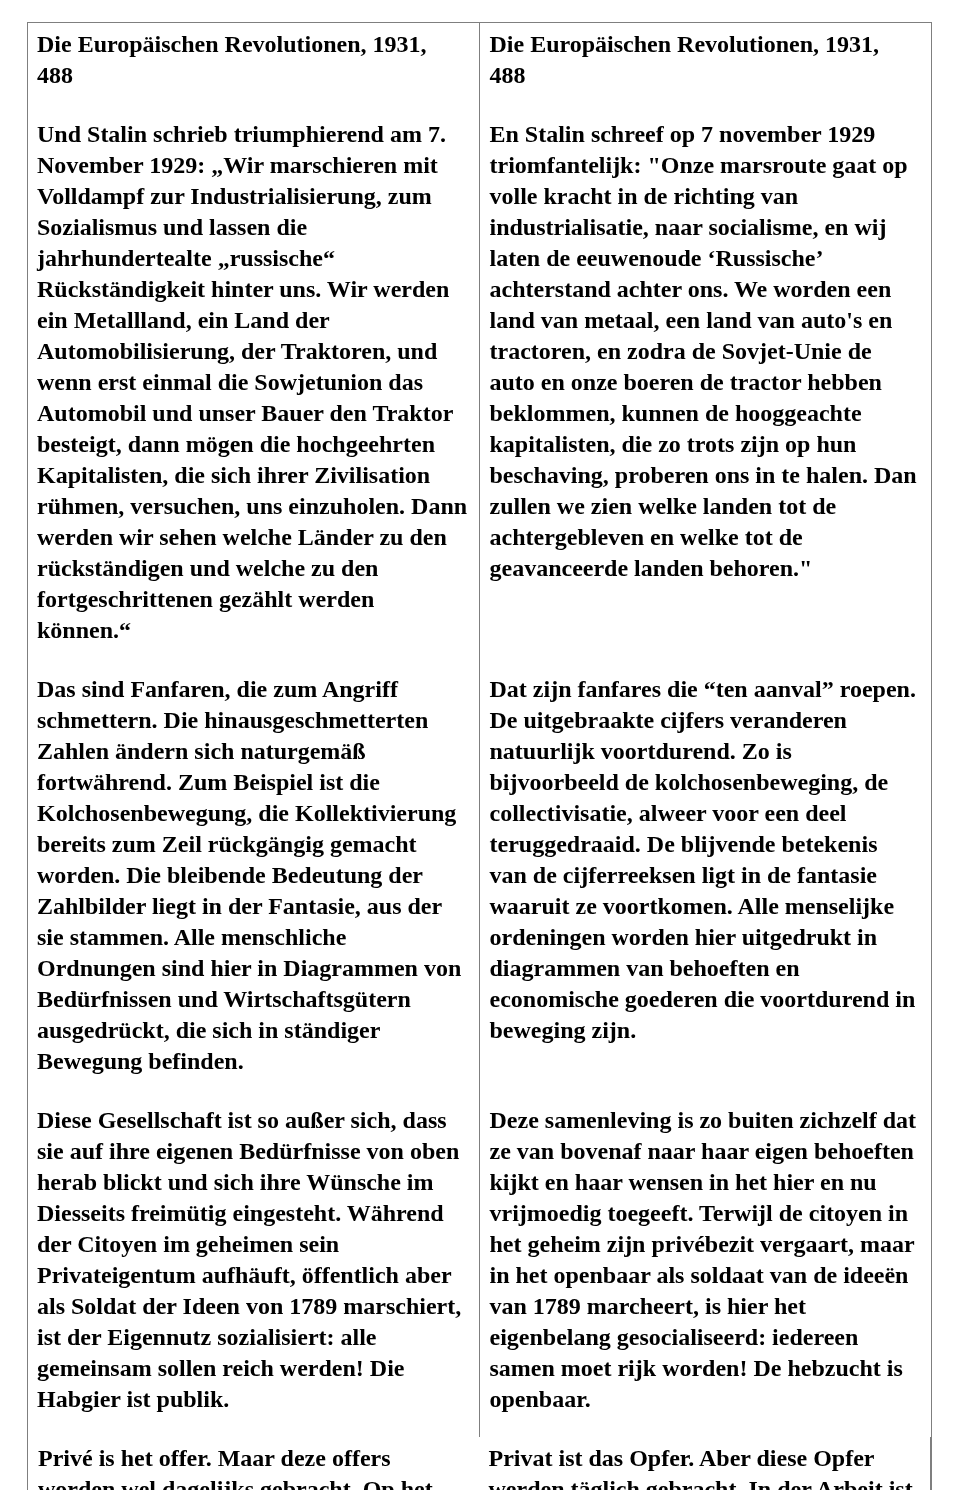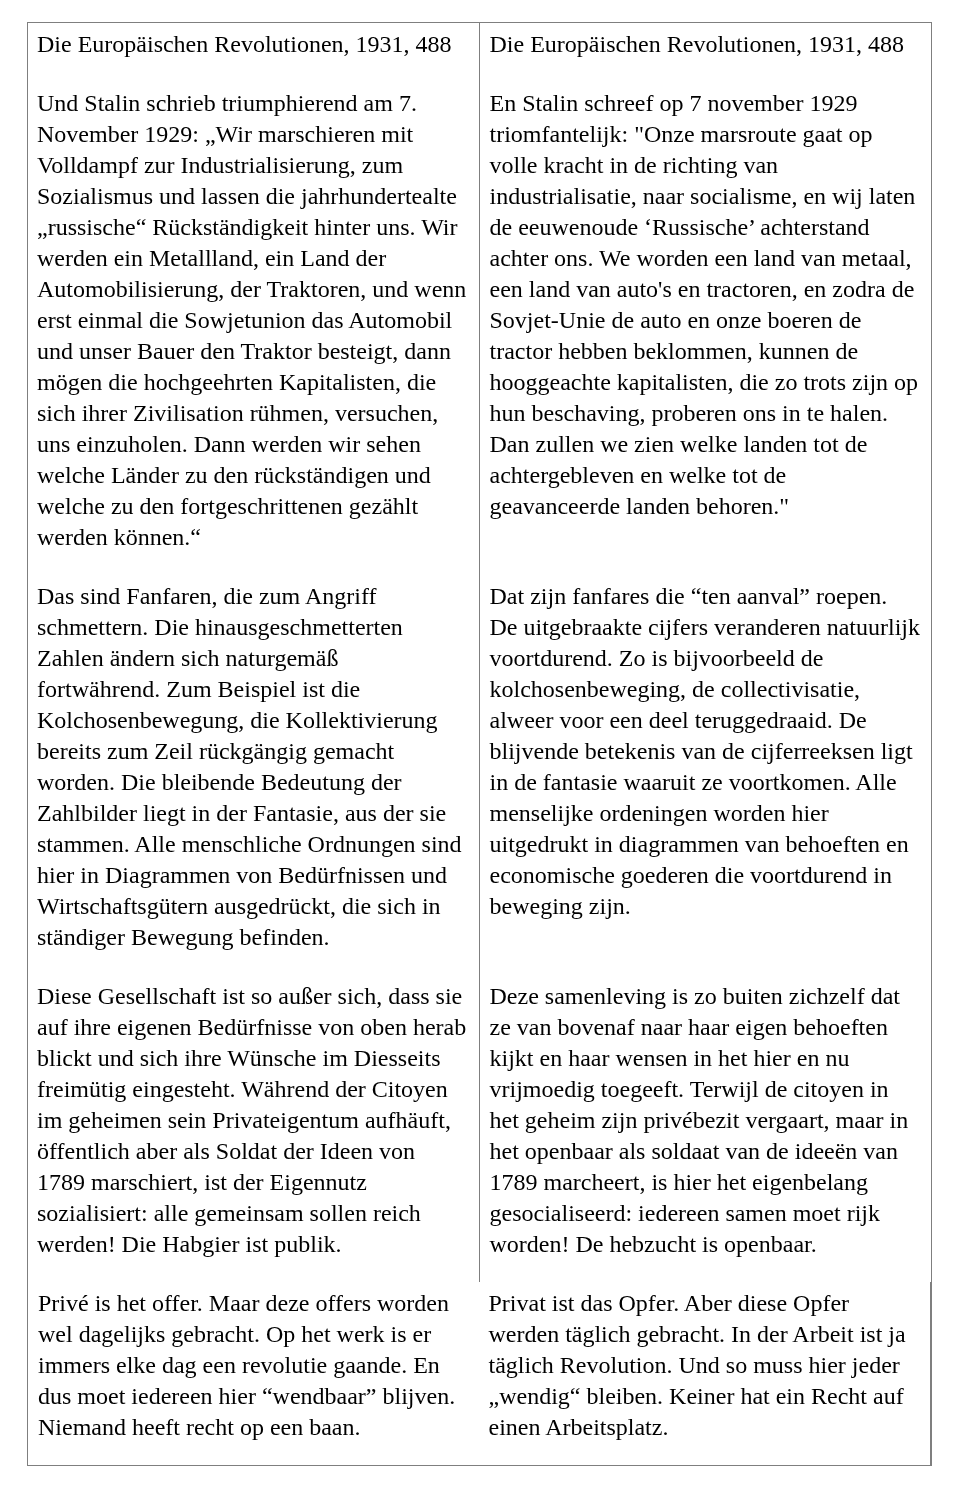--- a/index.html
+++ b/index.html
@@ -25,20 +25,21 @@
     grid-template-columns: 1fr 1fr;
     background: #ffffff;
   }
   .cell {
     box-sizing: border-box;
     padding: 6px 11px 22px 9px;
     font-size: 24px;
     line-height: 31px;
     text-align: left;
     word-spacing: normal;
+    font-weight: bold;
   }
   .cell.left {
     border-right: 1px solid #7f7f7f;
   }
   .cell.right {
     padding-left: 10px;
   }
 </style>
 </head>
 <body>

